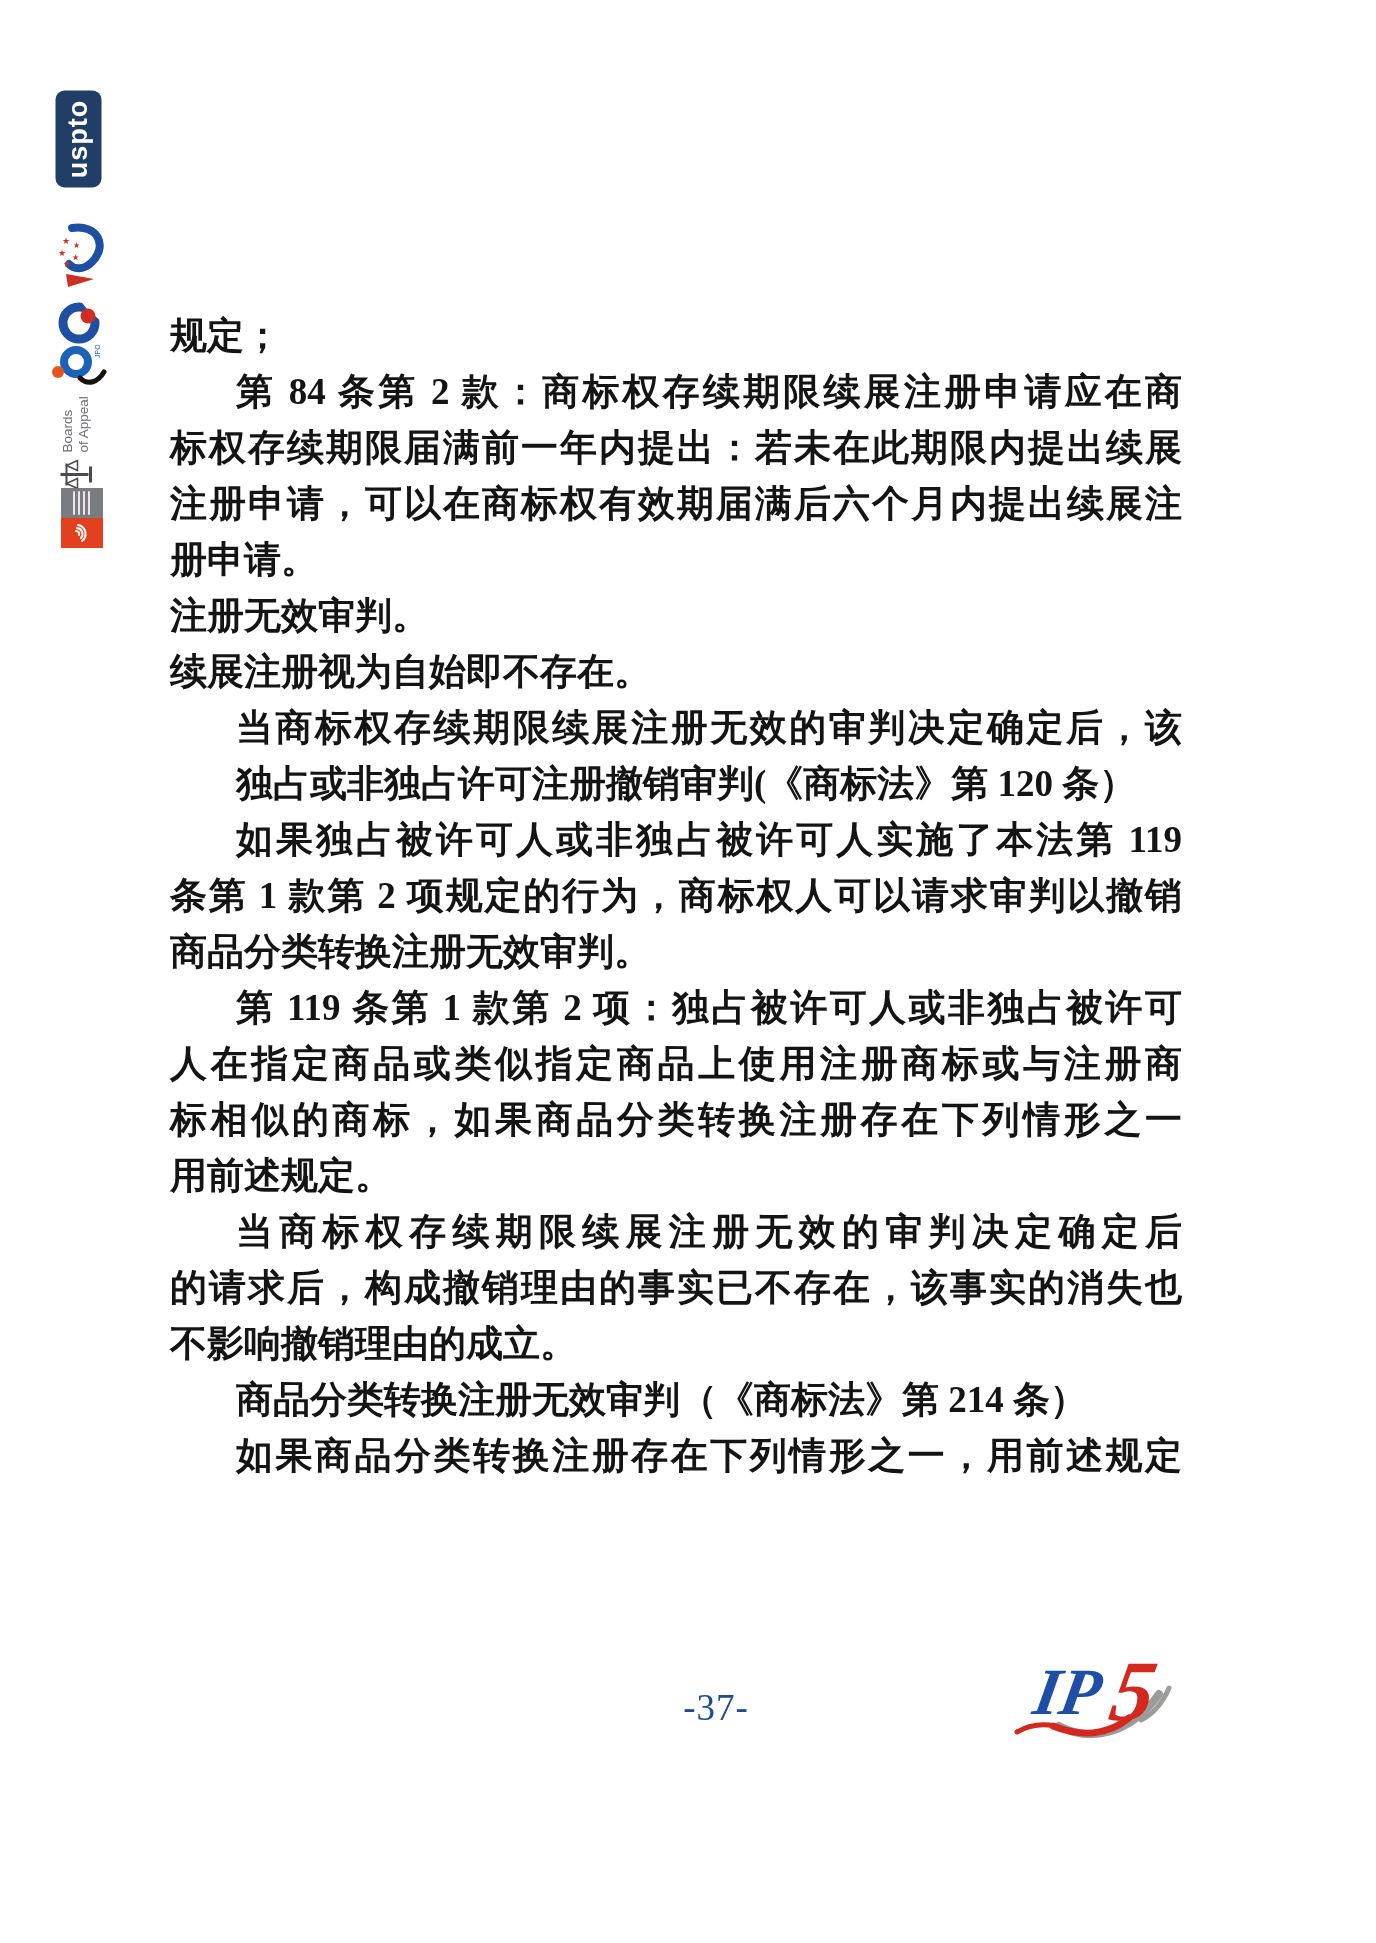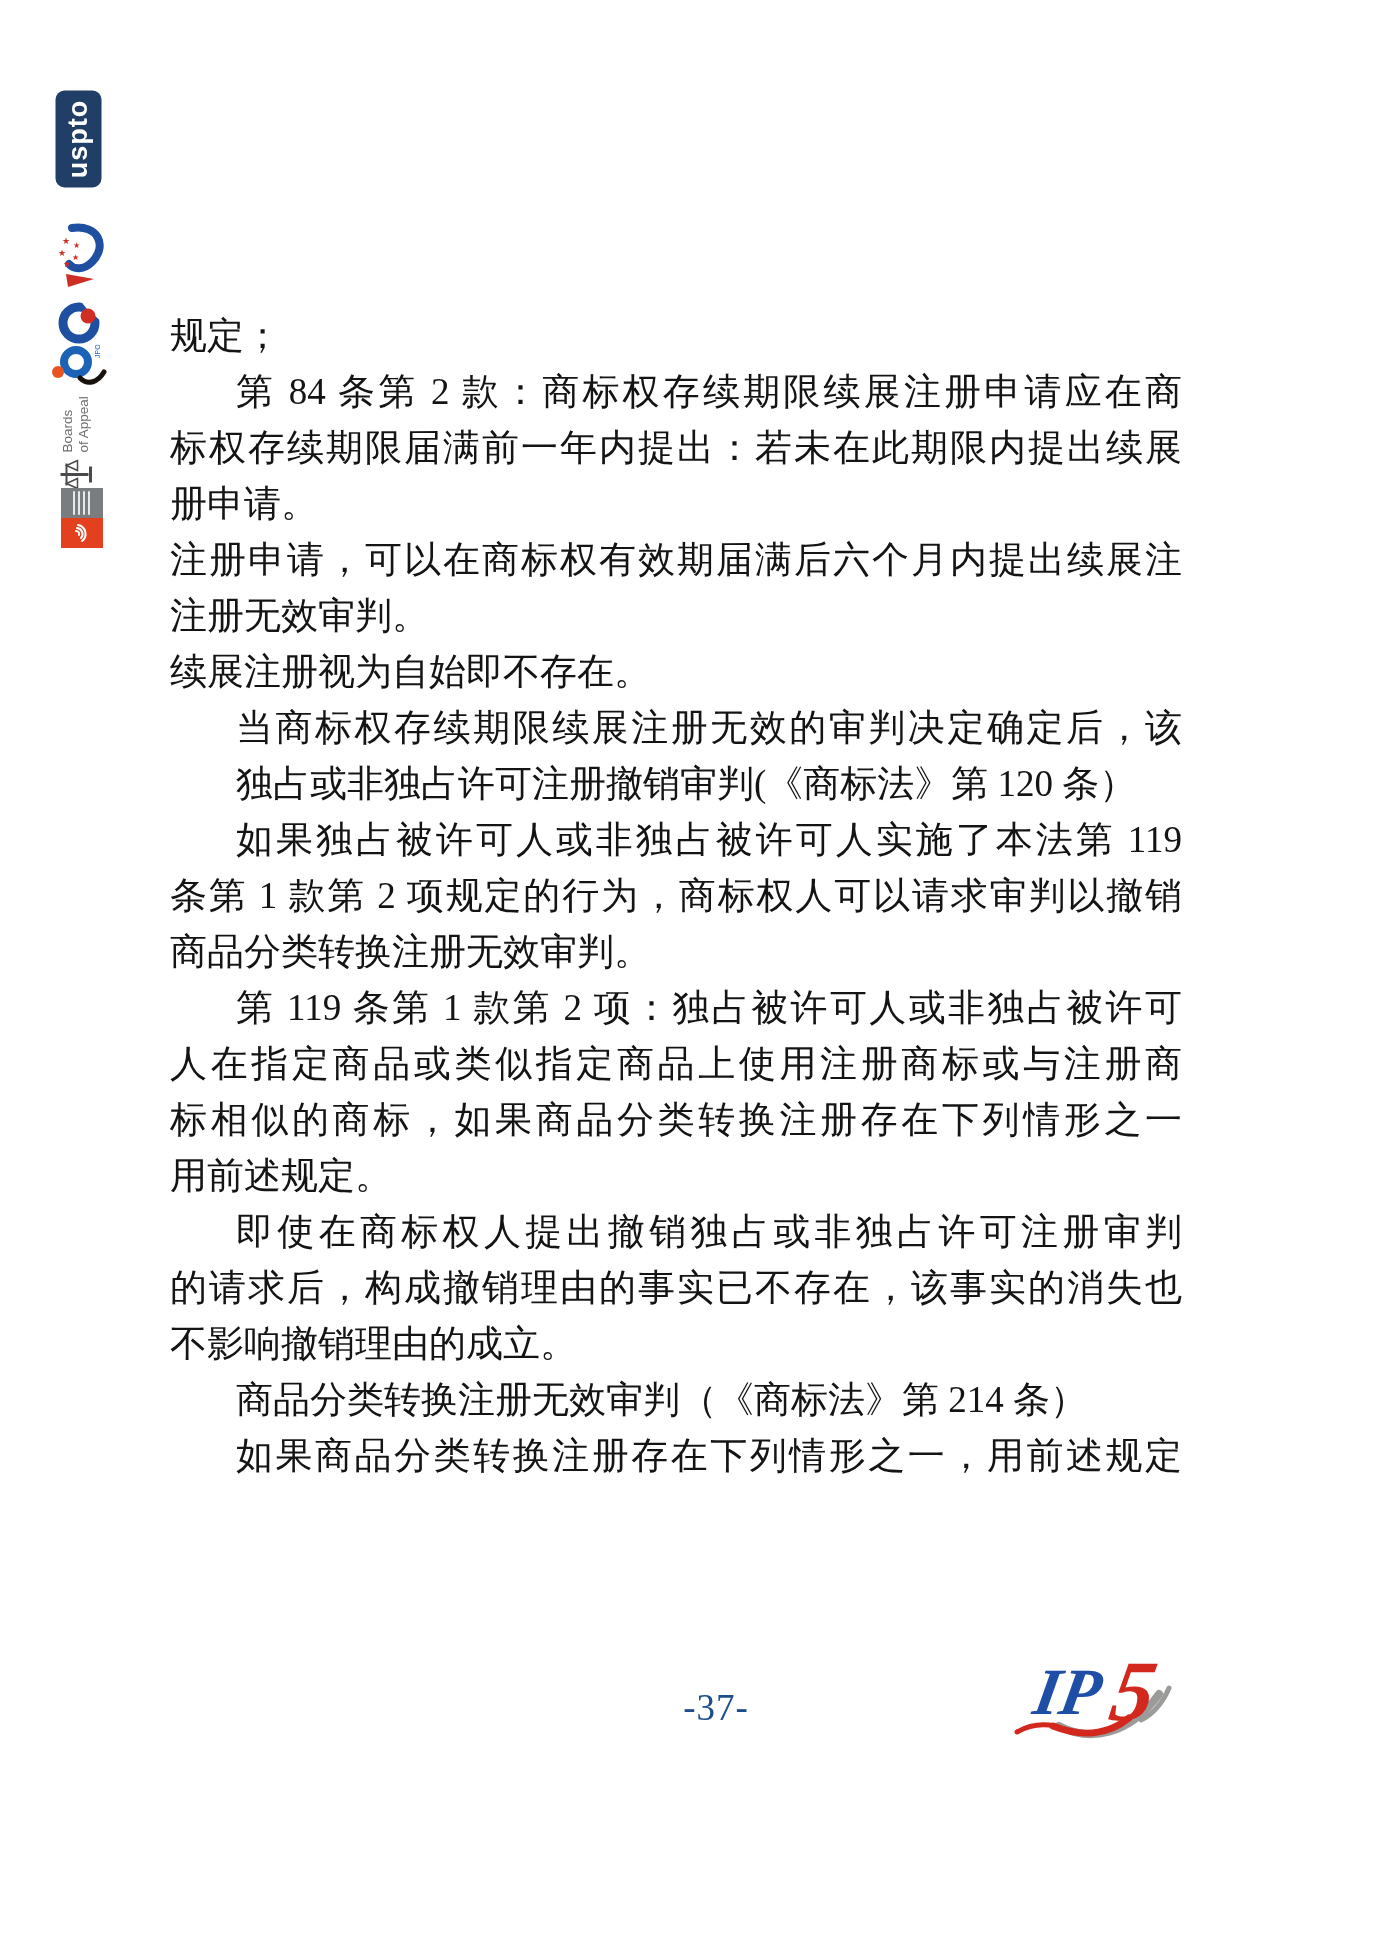--- a/index.html
+++ b/index.html
@@ -28,21 +28,21 @@
   .epo-inner { width:60px; height:42px; display:flex; flex:none; }
   .epo-gray { width:30px; height:42px; background:#7a7d80; display:flex; flex-direction:column;
               justify-content:center; gap:3px; padding:0 3px; box-sizing:border-box; }
   .epo-gray i { display:block; height:2px; background:#e8e8e8; border-radius:1px; }
   .epo-red { width:30px; height:42px; background:#e2401f; display:flex; align-items:center; justify-content:center; }
 
   
   .text-column { position:absolute; left:170px; top:308px; width:1012px; color:#141414; }
   .line {
     font-size:37px; line-height:56px; height:56px;
-    text-align:justify; text-align-last:left; white-space:normal;
+    text-align:justify; text-align-last:left; white-space:normal;font-weight:bold;
   }
   .line.fill   { text-align-last:justify; }
   .line.indent { text-indent:66px; }
 
   
   .page-number {
     position:absolute; left:0; top:1686px; width:100%; text-align:center;
     color:#1d4e89; font-size:37px; letter-spacing:1px;padding-left:28px;
   }
   .ip5-logo { position:absolute; left:1013px; top:1636px; width:176px; height:112px; }
@@ -119,34 +119,34 @@
           </svg>
         </div>
       </div>
     </div>
   </div>
 
   <div class="text-column">
       <div class="line">规定；</div>
       <div class="line indent fill">第 84 条第 2 款：商标权存续期限续展注册申请应在商</div>
       <div class="line fill">标权存续期限届满前一年内提出：若未在此期限内提出续展</div>
+      <div class="line fill">注册申请，可以在商标权有效期届满后六个月内提出续展注</div>
       <div class="line">册申请。</div>
-      <div class="line fill">注册申请，可以在商标权有效期届满后六个月内提出续展注</div>
       <div class="line">注册无效审判。</div>
       <div class="line">续展注册视为自始即不存在。</div>
       <div class="line indent fill">当商标权存续期限续展注册无效的审判决定确定后，该</div>
       <div class="line indent">独占或非独占许可注册撤销审判(《商标法》第 120 条）</div>
       <div class="line indent fill">如果独占被许可人或非独占被许可人实施了本法第 119</div>
       <div class="line fill">条第 1 款第 2 项规定的行为，商标权人可以请求审判以撤销</div>
       <div class="line">商品分类转换注册无效审判。</div>
       <div class="line indent fill">第 119 条第 1 款第 2 项：独占被许可人或非独占被许可</div>
       <div class="line fill">人在指定商品或类似指定商品上使用注册商标或与注册商</div>
       <div class="line fill">标相似的商标，如果商品分类转换注册存在下列情形之一</div>
       <div class="line">用前述规定。</div>
-      <div class="line indent fill">即使在商标权人提出撤销独占或非独占许可注册审判</div>
+      <div class="line indent fill">当商标权存续期限续展注册无效的审判决定确定后</div>
       <div class="line fill">的请求后，构成撤销理由的事实已不存在，该事实的消失也</div>
       <div class="line">不影响撤销理由的成立。</div>
       <div class="line indent">商品分类转换注册无效审判（《商标法》第 214 条）</div>
       <div class="line indent fill">如果商品分类转换注册存在下列情形之一，用前述规定</div>
     </div>
 
   <div class="page-number">-37-</div>
 
   <div class="ip5-logo">
     <svg width="176" height="112" viewBox="0 0 176 112">

